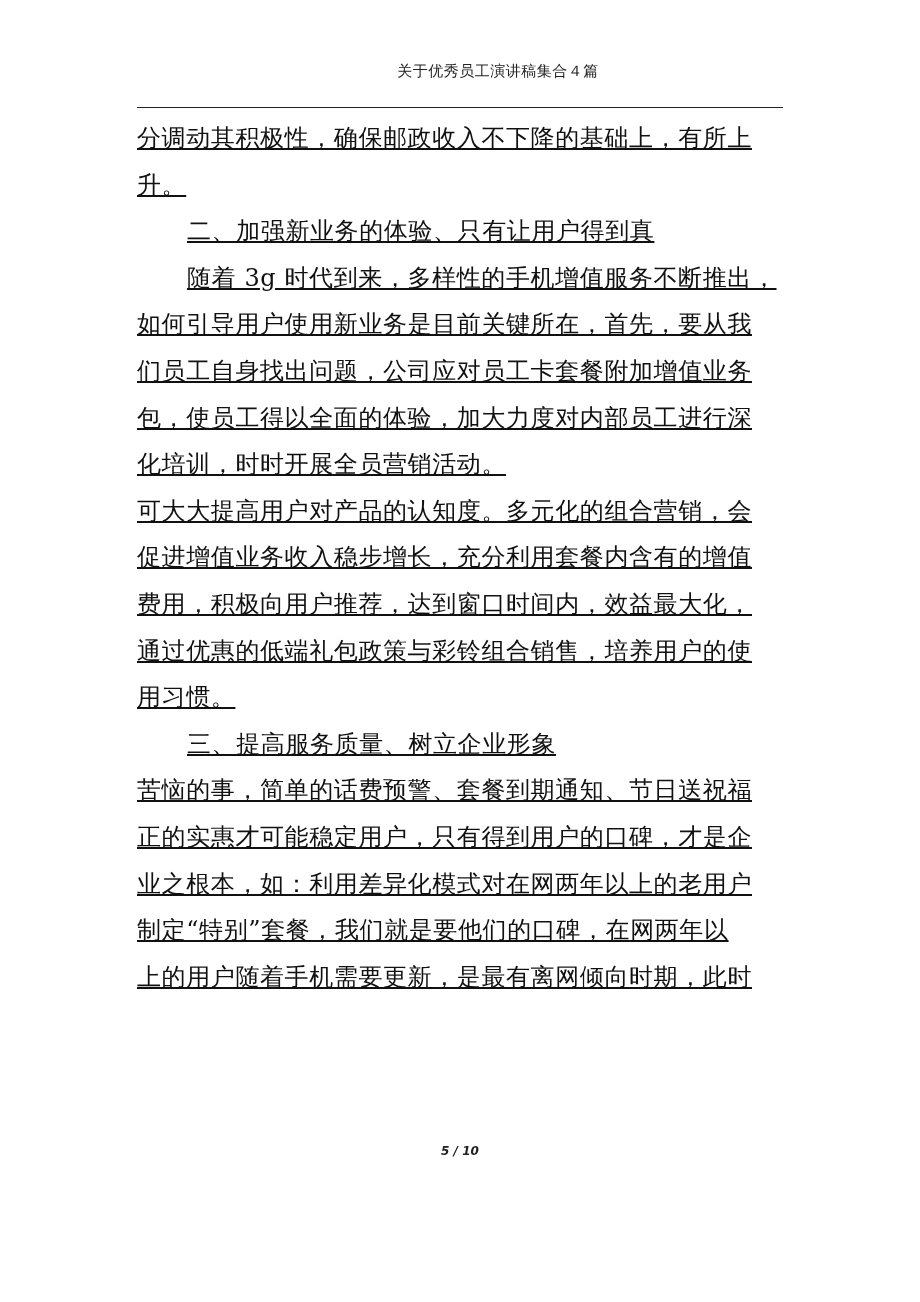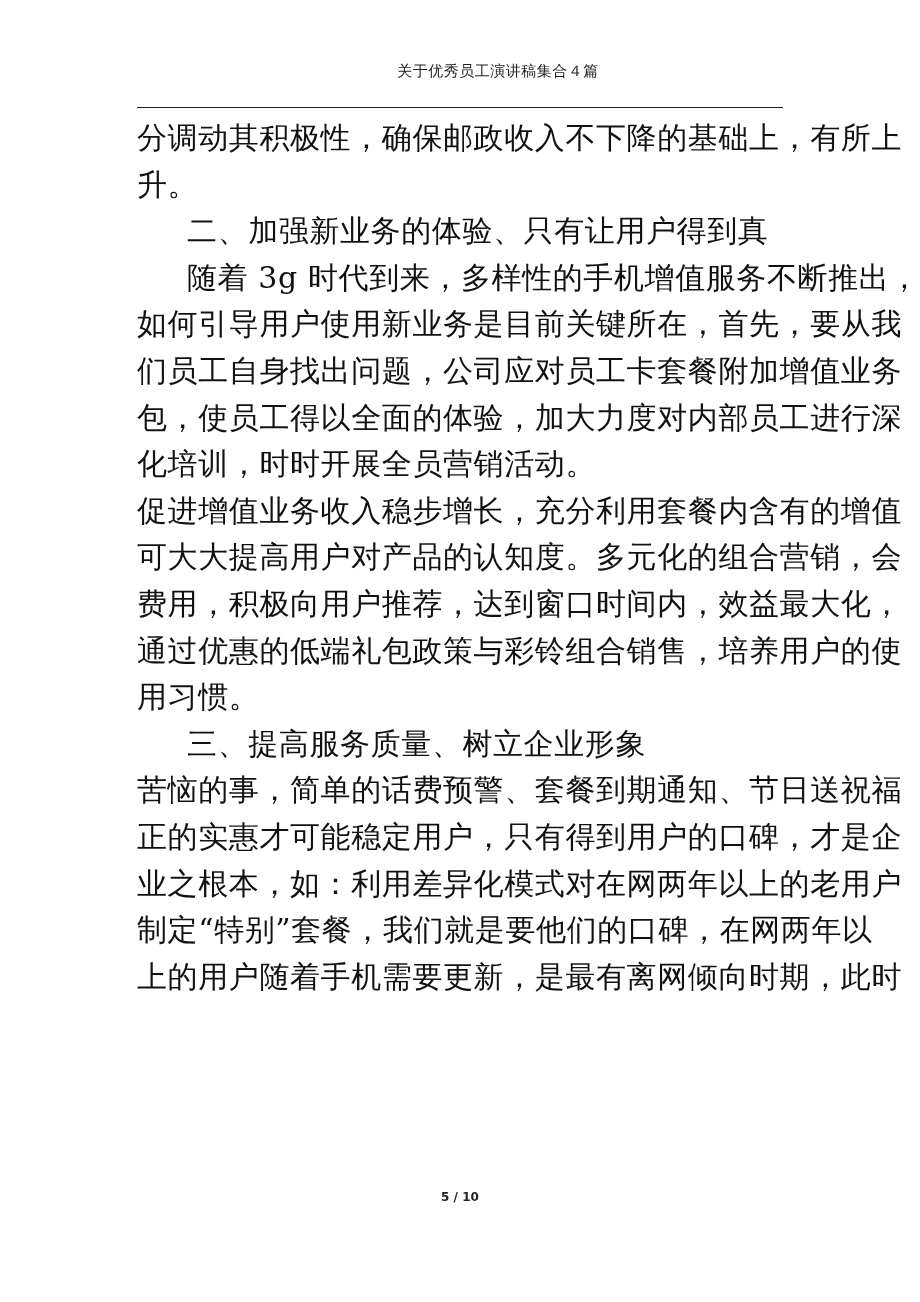--- a/index.html
+++ b/index.html
@@ -4,45 +4,45 @@
 <style>
   html, body { margin: 0; padding: 0; background: #ffffff; }
   body { width: 920px; height: 1302px; position: relative; overflow: hidden;
          font-family: "DejaVu Serif", "Liberation Serif", serif; color: #111; }
   .page { position: absolute; left: 0; top: 0; width: 920px; height: 1302px; background: #fff; }
   .header-title { position: absolute; top: 62px; left: 0; width: 920px; text-align: center;
                   font-size: 15px; color: #222; letter-spacing: 0.5px; padding-left: 38px; }
   .header-rule { position: absolute; top: 107px; left: 137px; width: 646px; height: 0;
                  border-top: 1.5px solid #222; }
   .body { position: absolute; top: 118px; left: 137px; width: 646px; }
-  .line { height: 46.6px; line-height: 40px; font-size: 30px; white-space: nowrap;
-          letter-spacing: 0.6px; color: #111; }
+  .line { height: 46.6px; line-height: 40px; font-size: 24px; white-space: nowrap;
+          letter-spacing: 0.6px; color: #111; text-decoration: underline; }
   .indent { padding-left: 50px; }
-  .footer { position: absolute; top: 1190px; left: 0; width: 920px; text-align: center;
+  .footer { position: absolute; top: 1144px; left: 0; width: 920px; text-align: center;
             font-family: "DejaVu Sans", "Liberation Sans", sans-serif; font-weight: bold;
-            font-size: 12px; color: #222; }
+            font-size: 12px; color: #222; font-style: italic; }
 </style>
 </head>
 <body>
 
 <div class="page">
   <div class="header-title">关于优秀员工演讲稿集合４篇</div>
   <div class="header-rule"></div>
 
   <div class="body">
     <div class="line">分调动其积极性，确保邮政收入不下降的基础上，有所上</div>
     <div class="line">升。</div>
     <div class="line indent">二、加强新业务的体验、只有让用户得到真</div>
     <div class="line indent">随着 3g 时代到来，多样性的手机增值服务不断推出，</div>
     <div class="line">如何引导用户使用新业务是目前关键所在，首先，要从我</div>
     <div class="line">们员工自身找出问题，公司应对员工卡套餐附加增值业务</div>
     <div class="line">包，使员工得以全面的体验，加大力度对内部员工进行深</div>
     <div class="line">化培训，时时开展全员营销活动。</div>
+    <div class="line">可大大提高用户对产品的认知度。多元化的组合营销，会</div>
     <div class="line">促进增值业务收入稳步增长，充分利用套餐内含有的增值</div>
-    <div class="line">可大大提高用户对产品的认知度。多元化的组合营销，会</div>
     <div class="line">费用，积极向用户推荐，达到窗口时间内，效益最大化，</div>
     <div class="line">通过优惠的低端礼包政策与彩铃组合销售，培养用户的使</div>
     <div class="line">用习惯。</div>
     <div class="line indent">三、提高服务质量、树立企业形象</div>
     <div class="line">苦恼的事，简单的话费预警、套餐到期通知、节日送祝福</div>
     <div class="line">正的实惠才可能稳定用户，只有得到用户的口碑，才是企</div>
     <div class="line">业之根本，如：利用差异化模式对在网两年以上的老用户</div>
     <div class="line">制定“特别”套餐，我们就是要他们的口碑，在网两年以</div>
     <div class="line">上的用户随着手机需要更新，是最有离网倾向时期，此时</div>
   </div>

